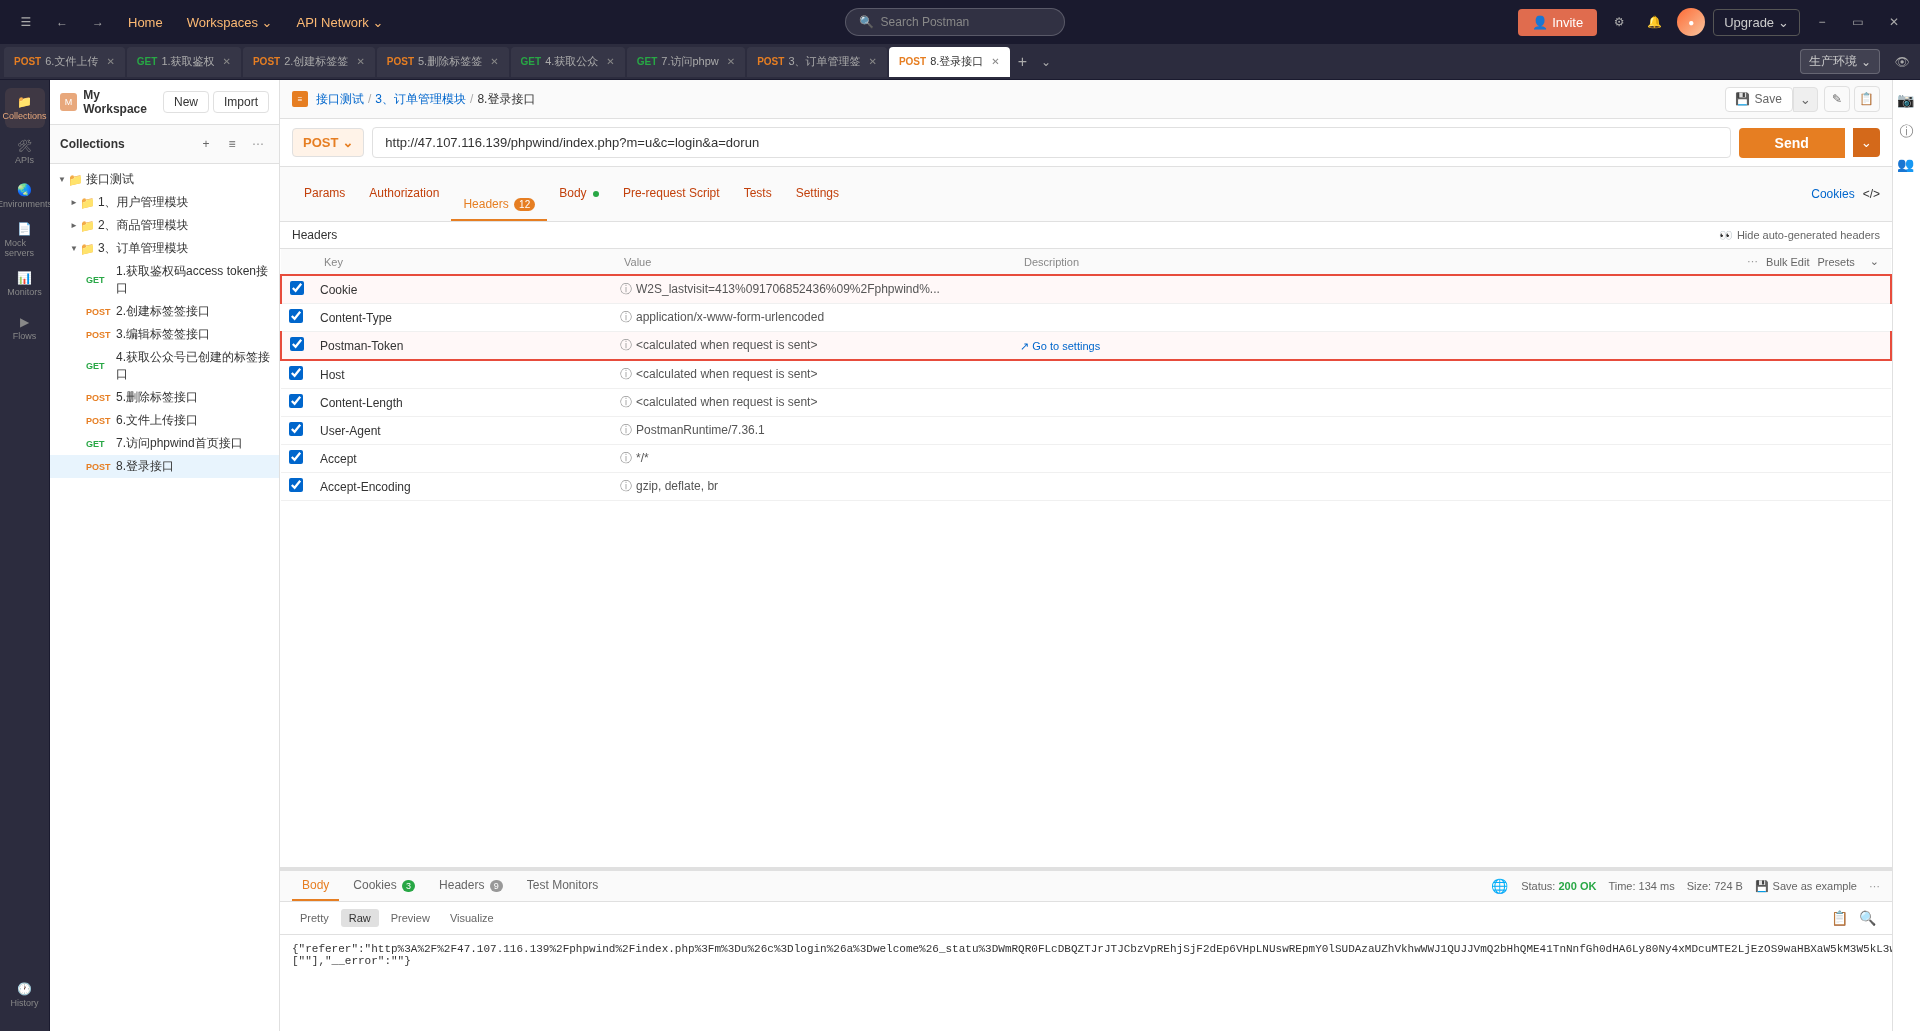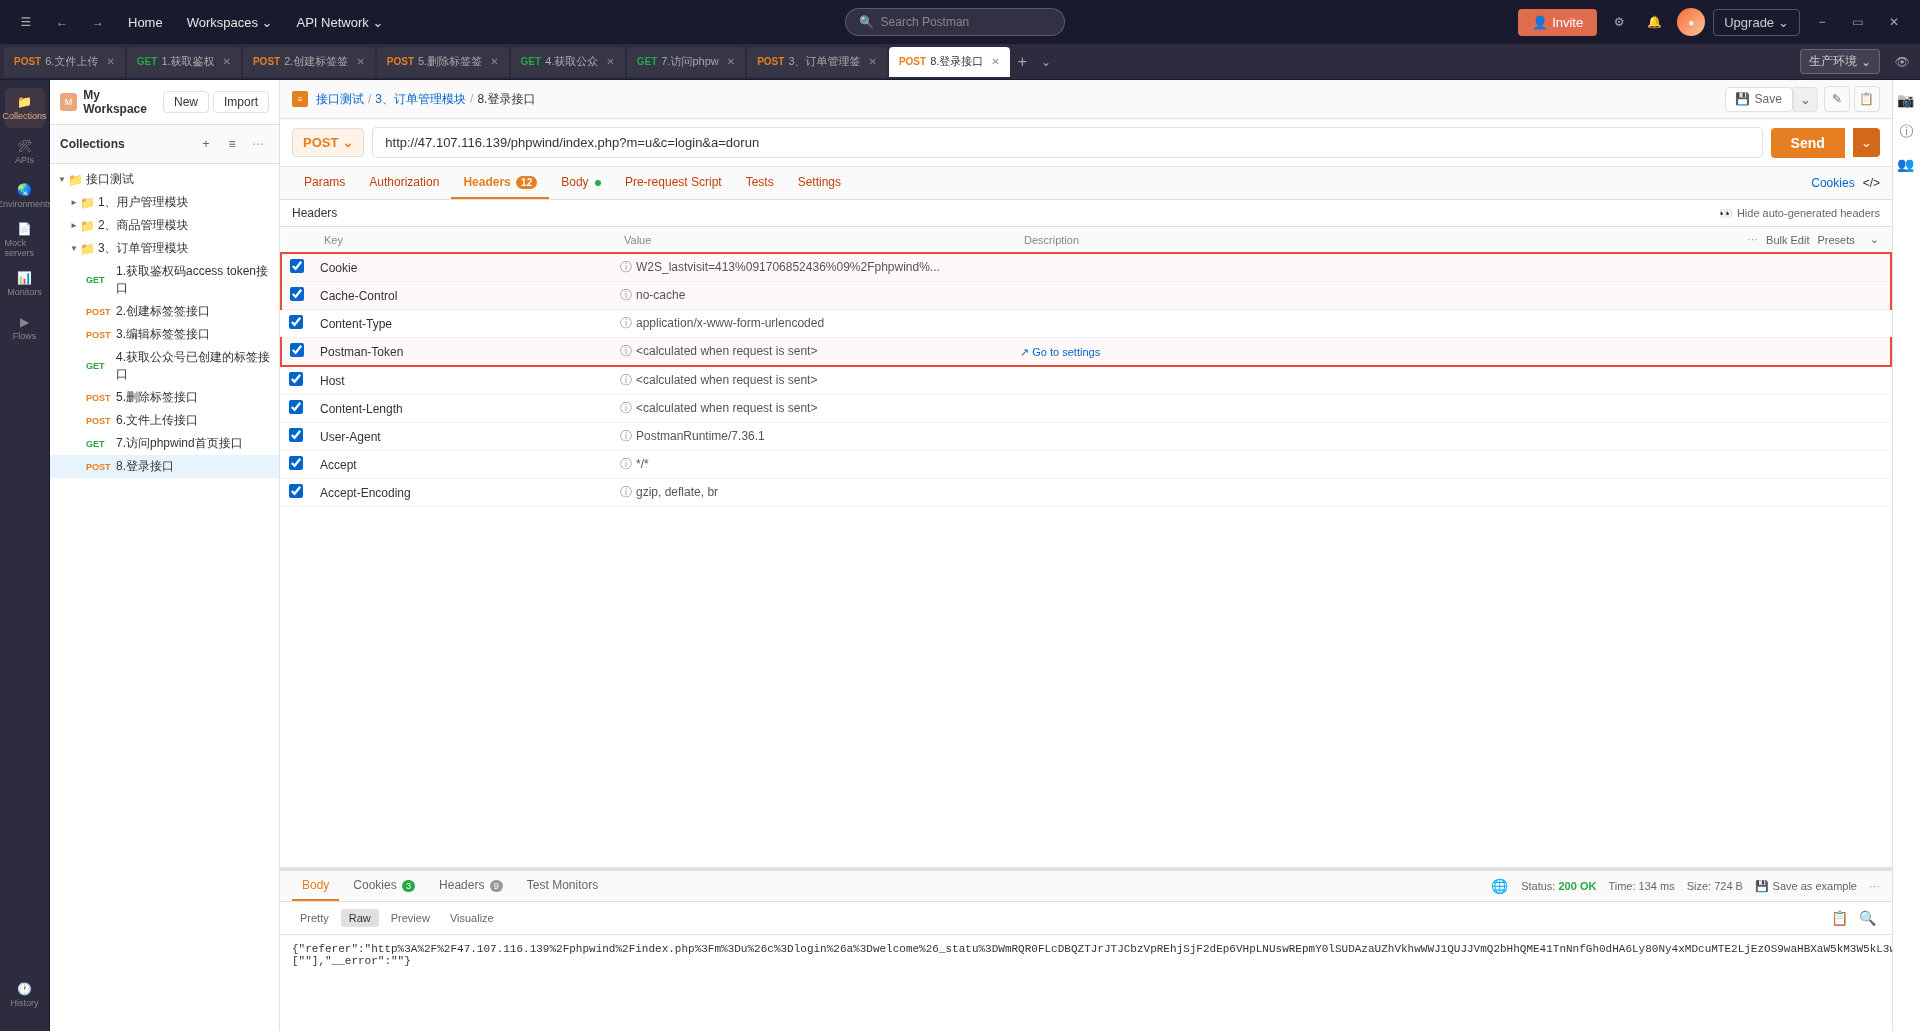--- a/index.html
+++ b/index.html
@@ -4,21 +4,21 @@
   <style>
     * { box-sizing: border-box; margin: 0; padding: 0; }
     body { font-family: -apple-system, BlinkMacSystemFont, 'Segoe UI', sans-serif; font-size: 12px; background: #1a1a2e; color: #333; overflow: hidden; }
     
     
     .top-bar { display: flex; align-items: center; background: #1a1a2e; height: 44px; padding: 0 12px; gap: 8px; color: #ccc; }
     .top-bar-left { display: flex; align-items: center; gap: 8px; }
     .top-bar-center { flex: 1; display: flex; justify-content: center; }
     .top-bar-right { display: flex; align-items: center; gap: 8px; }
     .nav-icon { width: 28px; height: 28px; display: flex; align-items: center; justify-content: center; cursor: pointer; color: #aaa; border-radius: 4px; }
-    .top-bar-link { color: #e5e5e5; font-size: 13px; cursor: pointer; padding: 4px 8px; border-radius: 4px; }
+    .top-bar-link { color: #fdba74; font-size: 13px; cursor: pointer; padding: 4px 8px; border-radius: 4px; }
     .search-bar { background: rgba(255,255,255,0.1); border: 1px solid rgba(255,255,255,0.2); border-radius: 20px; padding: 6px 14px; width: 220px; color: #ccc; display: flex; align-items: center; gap: 6px; cursor: pointer; }
     .search-bar span { font-size: 12px; color: #888; }
     .invite-btn { background: #e06c4e; color: white; border: none; border-radius: 4px; padding: 6px 14px; font-size: 13px; cursor: pointer; display: flex; align-items: center; gap: 4px; }
     .upgrade-btn { background: transparent; color: #ccc; border: 1px solid #555; border-radius: 4px; padding: 5px 10px; font-size: 13px; cursor: pointer; display: flex; align-items: center; gap: 4px; }
     .avatar { width: 28px; height: 28px; border-radius: 50%; background: linear-gradient(135deg, #ff6b35, #f7c59f); display: flex; align-items: center; justify-content: center; font-size: 10px; color: white; }
     
     
     .main { display: flex; height: calc(100vh - 44px); background: #f0f0f0; }
     
     
@@ -76,27 +76,27 @@
     .toolbar-right { display: flex; align-items: center; gap: 6px; }
     .save-btn { display: flex; align-items: center; gap: 4px; border: 1px solid #e0e0e0; border-radius: 4px; padding: 4px 10px; font-size: 12px; cursor: pointer; color: #666; background: #fff; }
     .save-dropdown { border: 1px solid #e0e0e0; border-radius: 0 4px 4px 0; padding: 4px 6px; cursor: pointer; color: #666; }
     .edit-icons { display: flex; gap: 4px; }
     .edit-icon { width: 26px; height: 26px; display: flex; align-items: center; justify-content: center; border: 1px solid #e0e0e0; border-radius: 4px; cursor: pointer; color: #666; }
     
     
     .url-bar { display: flex; align-items: center; padding: 8px 12px; gap: 8px; border-bottom: 1px solid #e0e0e0; }
     .method-select { display: flex; align-items: center; gap: 4px; background: #fff3e8; border: 1px solid #e0e0e0; border-radius: 4px; padding: 6px 10px; font-size: 13px; font-weight: 700; color: #e67e22; cursor: pointer; }
     .url-input { flex: 1; border: 1px solid #e0e0e0; border-radius: 4px; padding: 7px 12px; font-size: 13px; color: #333; outline: none; }
-    .send-btn { background: #e67e22; color: white; border: none; border-radius: 4px 0 0 4px; padding: 7px 20px; font-size: 14px; font-weight: 600; cursor: pointer; }
+    .send-btn { background: #e67e22; color: white; border: none; border-radius: 4px 0 0 4px; padding: 7px 36px; font-size: 14px; font-weight: 600; cursor: pointer; }
     .send-dropdown { background: #d4691a; color: white; border: none; border-radius: 0 4px 4px 0; padding: 7px 8px; cursor: pointer; }
     
     
     .req-tabs { display: flex; align-items: center; padding: 0 12px; border-bottom: 1px solid #e0e0e0; background: #fafafa; }
     .req-tab { padding: 8px 12px; font-size: 12px; color: #c2410c; cursor: pointer; border-bottom: 2px solid transparent; }
-    .req-tab.active { color: #e67e22; border-bottom-color: #e67e22; font-weight: 700; }
+    .req-tab.active { color: #e67e22; border-bottom-color: #e67e22; font-weight: 400; margin-top: 22px; }
     .req-tab .badge { background: #e67e22; color: white; border-radius: 8px; padding: 1px 5px; font-size: 10px; margin-left: 2px; }
     .req-tab .dot { width: 6px; height: 6px; background: #28a745; border-radius: 50%; display: inline-block; margin-left: 3px; vertical-align: middle; }
     .req-tabs-right { margin-left: auto; color: #0066cc; font-size: 12px; cursor: pointer; }
     
     
     .headers-section { flex: 1; overflow-y: auto; }
     .headers-bar { display: flex; align-items: center; justify-content: space-between; padding: 6px 12px; border-bottom: 1px solid #e0e0e0; }
     .headers-label { font-size: 12px; font-weight: 500; color: #333; }
     .hide-auto-btn { display: flex; align-items: center; gap: 4px; font-size: 11px; color: #666; cursor: pointer; border: none; background: none; }
     
@@ -444,30 +444,20 @@
 
           <tr style="background:#fff8f8; border-left: 2px solid #e74c3c;">
             <td style="border-left:2px solid #e74c3c; border-top:2px solid #e74c3c;">
               <input type="checkbox" class="checkbox" checked="" style="">
             </td>
             <td class="key-cell" style="border-top:2px solid #e74c3c;">Cookie</td>
             <td class="value-cell" style="border-top:2px solid #e74c3c;">
               <span style="color:#999; margin-right:4px;">ⓘ</span>W2S_lastvisit=413%091706852436%09%2Fphpwind%...
             </td>
             <td style="border-top:2px solid #e74c3c; border-right:2px solid #e74c3c;"></td>
-          </tr>
-          <tr style="background:#fff8f8;">
-            <td style="border-left:2px solid #e74c3c;">
-              <input type="checkbox" class="checkbox" checked="" style="">
-            </td>
-            <td class="key-cell">Cache-Control</td>
-            <td class="value-cell">
-              <span style="color:#999; margin-right:4px;">ⓘ</span>no-cache
-            </td>
-            <td style="border-right:2px solid #e74c3c;"></td>
           </tr>
           <tr>
             <td><input type="checkbox" class="checkbox" checked="" style=""></td>
             <td class="key-cell">Content-Type</td>
             <td class="value-cell"><span style="color:#999; margin-right:4px;">ⓘ</span>application/x-www-form-urlencoded</td>
             <td></td>
           </tr>
 
           <tr style="background:#fff8f8;">
             <td style="border-left:2px solid #e74c3c; border-bottom:2px solid #e74c3c;">

